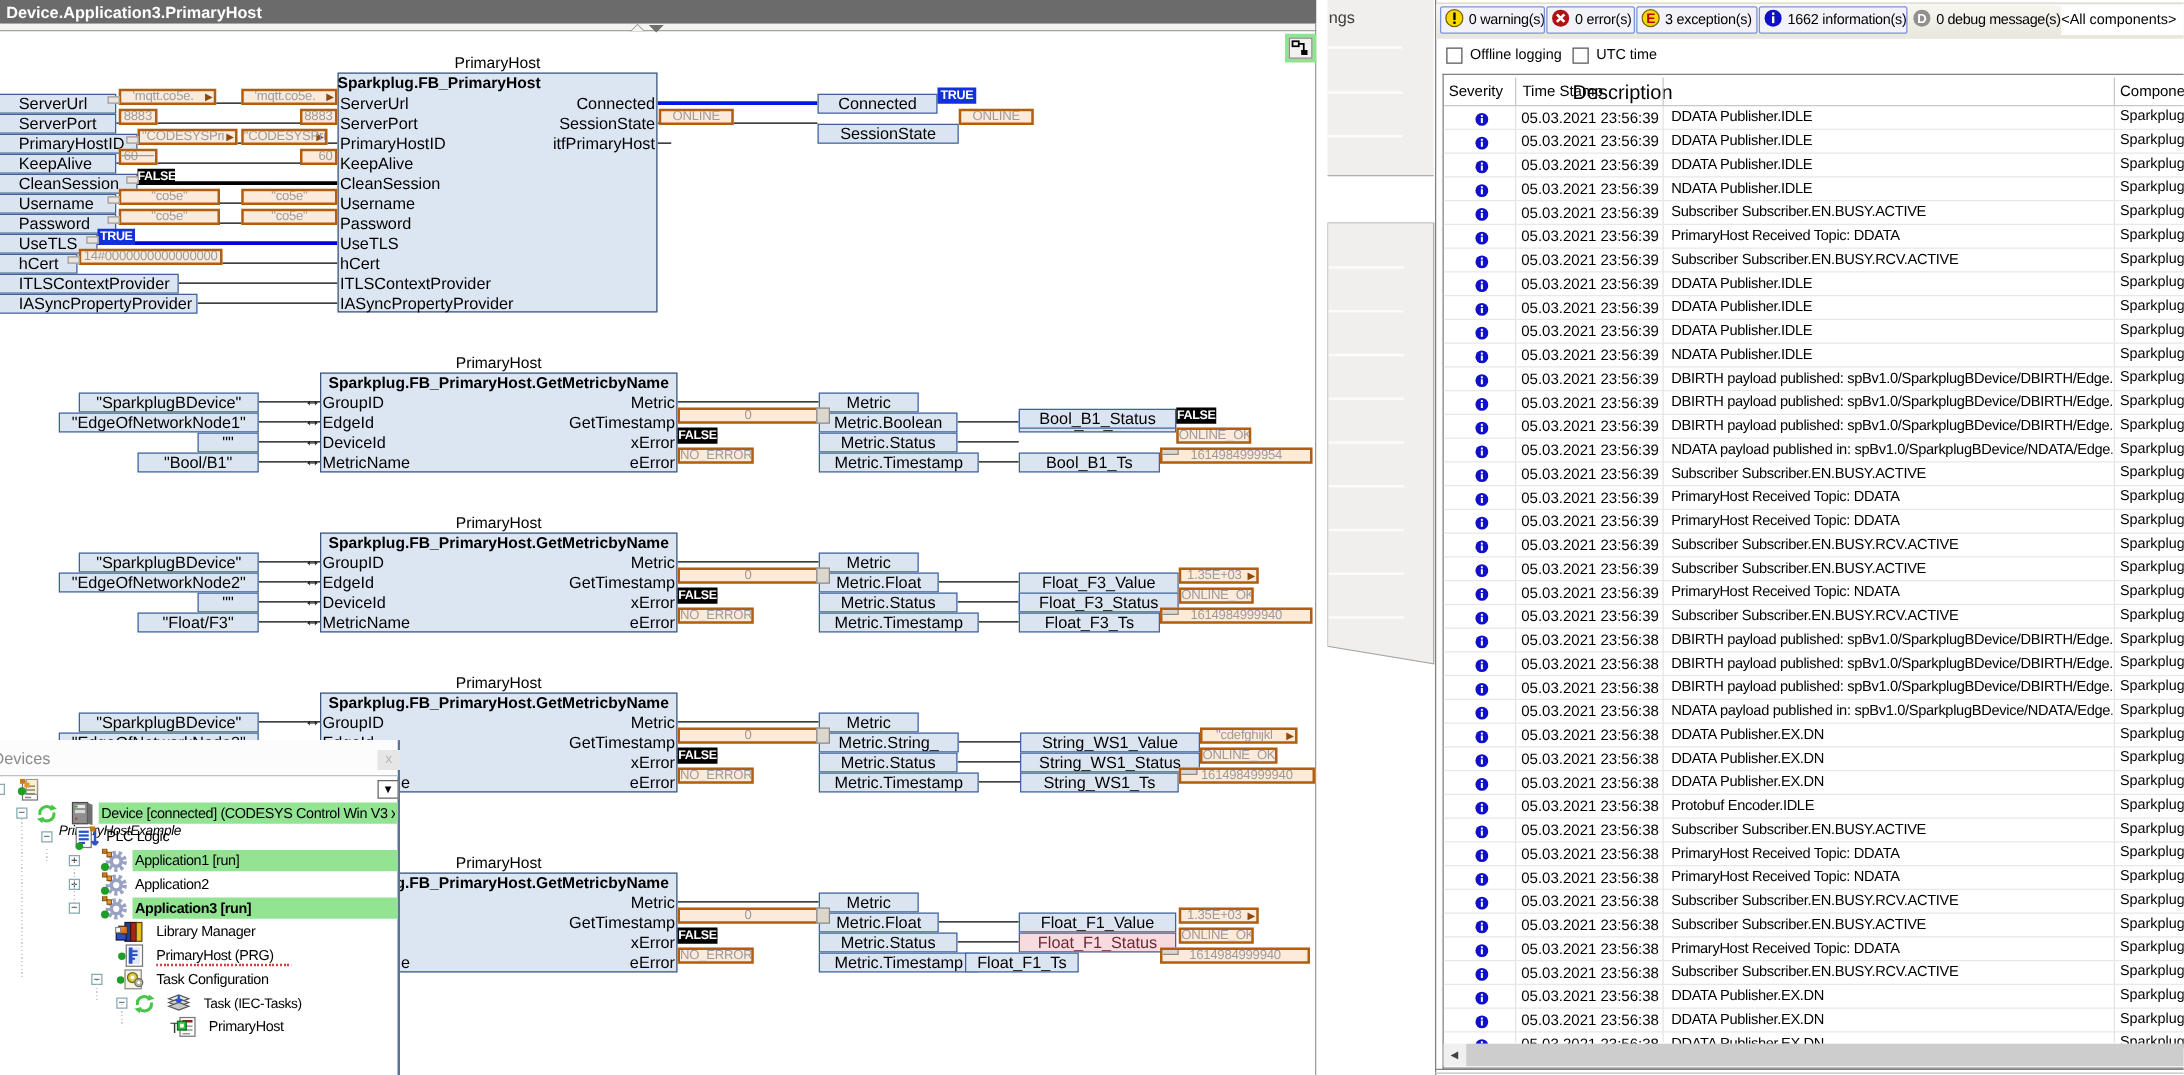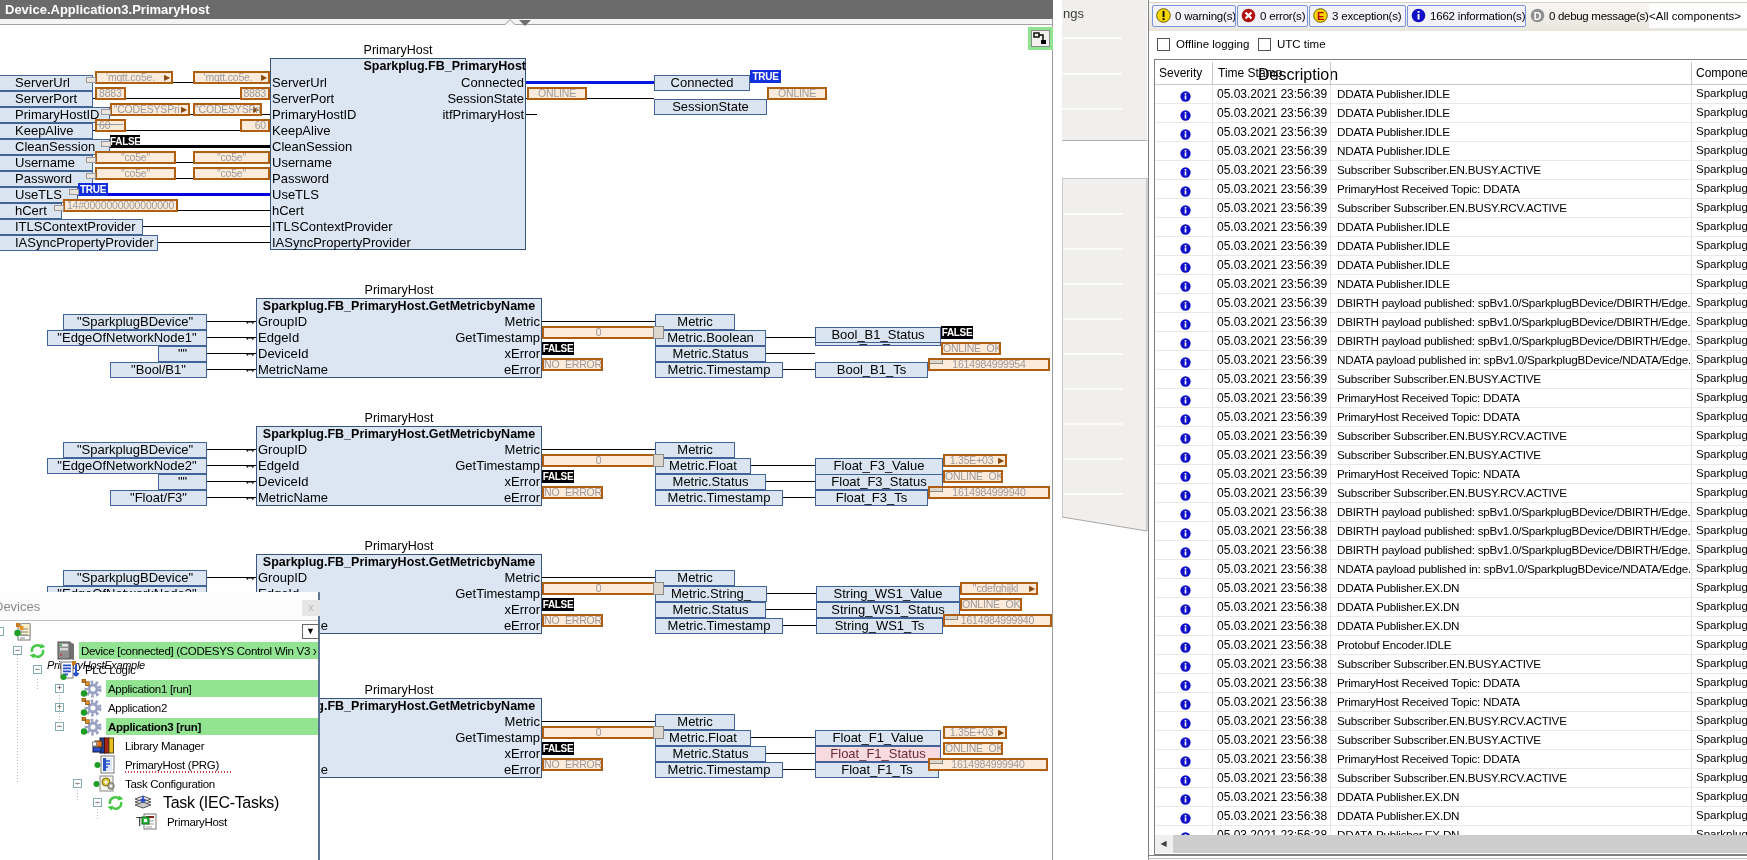--- a/index.html
+++ b/index.html
@@ -30,21 +30,21 @@
 <div class="ab" style="left:93px;top:178.0px;width:177px;height:1px;background:#000"></div>
 <div class="ab" style="left:78px;top:193.0px;width:192px;height:3px;background:#0000e0"></div>
 <div class="ab" style="left:62px;top:210.0px;width:208px;height:1px;background:#000"></div>
 <div class="ab" style="left:143px;top:226.0px;width:127px;height:1px;background:#000"></div>
 <div class="ab" style="left:158px;top:242.0px;width:112px;height:1px;background:#000"></div>
 <div class="ab" style="left:526px;top:81.0px;width:128px;height:3px;background:#0018e0"></div>
 <div class="ab" style="left:526px;top:98.0px;width:128px;height:1px;background:#000"></div>
 <div class="ab" style="left:526px;top:114.0px;width:11px;height:1px;background:#000"></div>
 <div class="ab fb" style="left:270px;top:58px;width:256px;height:192px"></div>
 <div class="ab" style="left:270px;top:43px;width:256px;height:14px;text-align:center;font-size:12.5px">PrimaryHost</div>
-<div class="ab" style="left:270px;top:59px;width:256px;height:15px;text-align:right;font-size:12.5px;font-weight:bold">Sparkplug.FB_PrimaryHost</div>
+<div class="ab" style="left:270px;top:59px;width:256px;height:15px;text-align:left;font-size:12.5px;font-weight:bold">Sparkplug.FB_PrimaryHost</div>
 <div class="ab pin" style="left:272px;top:74.5px;width:200px">ServerUrl</div>
 <div class="ab pin" style="left:272px;top:90.5px;width:200px">ServerPort</div>
 <div class="ab pin" style="left:272px;top:106.5px;width:200px">PrimaryHostID</div>
 <div class="ab pin" style="left:272px;top:122.5px;width:200px">KeepAlive</div>
 <div class="ab pin" style="left:272px;top:138.5px;width:200px">CleanSession</div>
 <div class="ab pin" style="left:272px;top:154.5px;width:200px">Username</div>
 <div class="ab pin" style="left:272px;top:170.5px;width:200px">Password</div>
 <div class="ab pin" style="left:272px;top:186.5px;width:200px">UseTLS</div>
 <div class="ab pin" style="left:272px;top:202.5px;width:200px">hCert</div>
 <div class="ab pin" style="left:272px;top:218.5px;width:200px">ITLSContextProvider</div>
@@ -240,21 +240,21 @@
 <div class="ab vb" style="left:63px;top:713.5px;width:144px;height:16px;font-size:13px;line-height:14px;">"SparkplugBDevice"</div>
 <div class="ab vb" style="left:47px;top:729.5px;width:160px;height:16px;font-size:13px;line-height:14px;">"EdgeOfNetworkNode4"</div>
 <div class="ab vb" style="left:158px;top:745.5px;width:49px;height:16px;font-size:13px;line-height:14px;">""</div>
 <div class="ab vb" style="left:110px;top:761.5px;width:97px;height:16px;font-size:13px;line-height:14px;">"Float/F1"</div>
 <div class="ab vb" style="left:655px;top:713.5px;width:80px;height:16px;font-size:13px;line-height:14px;">Metric</div>
 <div class="ab vb" style="left:655px;top:729.5px;width:96px;height:16px;font-size:13px;line-height:14px;">Metric.Float</div>
 <div class="ab vb" style="left:655px;top:745.5px;width:111px;height:16px;font-size:13px;line-height:14px;">Metric.Status</div>
 <div class="ab vb" style="left:655px;top:761.5px;width:128px;height:16px;font-size:13px;line-height:14px;">Metric.Timestamp</div>
 <div class="ab vb" style="left:815px;top:729.5px;width:126px;height:16px;font-size:13px;line-height:14px;">Float_F1_Value</div>
 <div class="ab vb" style="left:815px;top:745.5px;width:126px;height:16px;font-size:13px;line-height:14px;background:#f7dbde;color:#6b2a33;">Float_F1_Status</div>
-<div class="ab vb" style="left:815px;top:761.5px;width:124px;height:16px;font-size:13px;line-height:14px;">Float_F1_Ts</div>
+<div class="ab vb" style="left:772px;top:761.5px;width:91px;height:16px;font-size:13px;line-height:14px;">Float_F1_Ts</div>
 <div class="ab mon" style="left:542px;top:725.5px;width:113px;height:13px;">0</div>
 <div class="ab" style="left:653px;top:725.5px;width:11px;height:13px;background:#ddd6cc;border:1px solid #8a8a8a"></div>
 <div class="ab bool" style="left:542px;top:741.5px;width:32px;height:13px;background:#000">FALSE</div>
 <div class="ab mon" style="left:542px;top:757.5px;width:61px;height:13px;">NO_ERROR</div>
 <div class="ab mon" style="left:943px;top:725.5px;width:64px;height:13px;"><span style="float:right;color:#8a4a10;margin-right:1px;font-size:8px;line-height:10px">▶</span><span>1.35E+03</span></div>
 <div class="ab mon" style="left:943px;top:741.5px;width:60px;height:13px;">ONLINE_OK</div>
 <div class="ab mon" style="left:928px;top:757.5px;width:120px;height:13px;"><div style="position:absolute;left:-1px;top:-1px;width:14px;height:5px;background:#ddd6cc;border:1px solid #8a8a8a"></div>1614984999940</div>
 <div class="ab" style="left:1028px;top:27px;width:25px;height:23px;background:#8fe48f">
     <div style="position:absolute;left:3px;top:3px;right:3px;bottom:3px;background:#f2f1ef;border:1px solid #8a8a8a"><svg width="17" height="15" viewBox="0 0 17 15">
         <rect x="2" y="2" width="5" height="4" fill="none" stroke="#000" stroke-width="1.4"></rect>
@@ -376,21 +376,21 @@
 <div class="ab" style="left:125px;top:776.5px;width:191px;height:15px;font-size:11.5px;letter-spacing:-0.3px;line-height:14px;white-space:nowrap;overflow:hidden;">Task Configuration</div>
 <div class="ab" style="left:73px;top:779.0px;width:9px;height:9px;background:#fff;border:1px solid #84aab2;font-size:9px;line-height:7px;text-align:center;color:#333">−</div>
 <div class="ab" style="left:93px;top:774px;width:26px;height:19px"><svg width="24" height="19" viewBox="0 0 24 19">
       <circle cx="3.5" cy="10" r="3" fill="#1f9e27"></circle>
       <rect x="7" y="2" width="13" height="15" fill="#f4f4e8" stroke="#888"></rect>
       <circle cx="13" cy="8" r="4" fill="#d8c840" stroke="#7a6a10"></circle>
       <circle cx="13" cy="8" r="1.6" fill="#fff"></circle>
       <circle cx="18" cy="12" r="3.2" fill="#b8b8a0" stroke="#666"></circle>
       <circle cx="18" cy="12" r="1.2" fill="#fff"></circle>
     </svg></div>
-<div class="ab" style="left:163px;top:795.5px;width:153px;height:15px;font-size:16px;letter-spacing:-0.3px;line-height:14px;white-space:nowrap;overflow:hidden;">Task (IEC-Tasks)</div>
+<div class="ab" style="left:163px;top:795.5px;width:153px;height:15px;font-size:11px;letter-spacing:-0.3px;line-height:14px;white-space:nowrap;overflow:hidden;">Task (IEC-Tasks)</div>
 <div class="ab" style="left:93px;top:798.0px;width:9px;height:9px;background:#fff;border:1px solid #84aab2;font-size:9px;line-height:7px;text-align:center;color:#333">−</div>
 <div class="ab" style="left:107px;top:795px;width:18px;height:16px"><svg width="17" height="16" viewBox="0 0 17 16">
       <path d="M3 9 a5.5 5.5 0 0 1 9.5-4.8" fill="none" stroke="#46c846" stroke-width="2.4"></path>
       <path d="M14 7 a5.5 5.5 0 0 1 -9.5 4.8" fill="none" stroke="#46c846" stroke-width="2.4"></path>
       <polygon points="12.2,0.5 16.5,4 11,5.5" fill="#46c846"></polygon>
       <polygon points="4.8,15.5 0.5,12 6,10.5" fill="#46c846"></polygon>
     </svg></div>
 <div class="ab" style="left:133px;top:794px;width:22px;height:18px"><svg width="20" height="18" viewBox="0 0 20 18">
       <polygon points="2,5 10,2 18,5 10,8" fill="#e8e8e8" stroke="#555"></polygon>
       <polygon points="2,8 10,5 18,8 10,11" fill="#d8d8d8" stroke="#555"></polygon>

